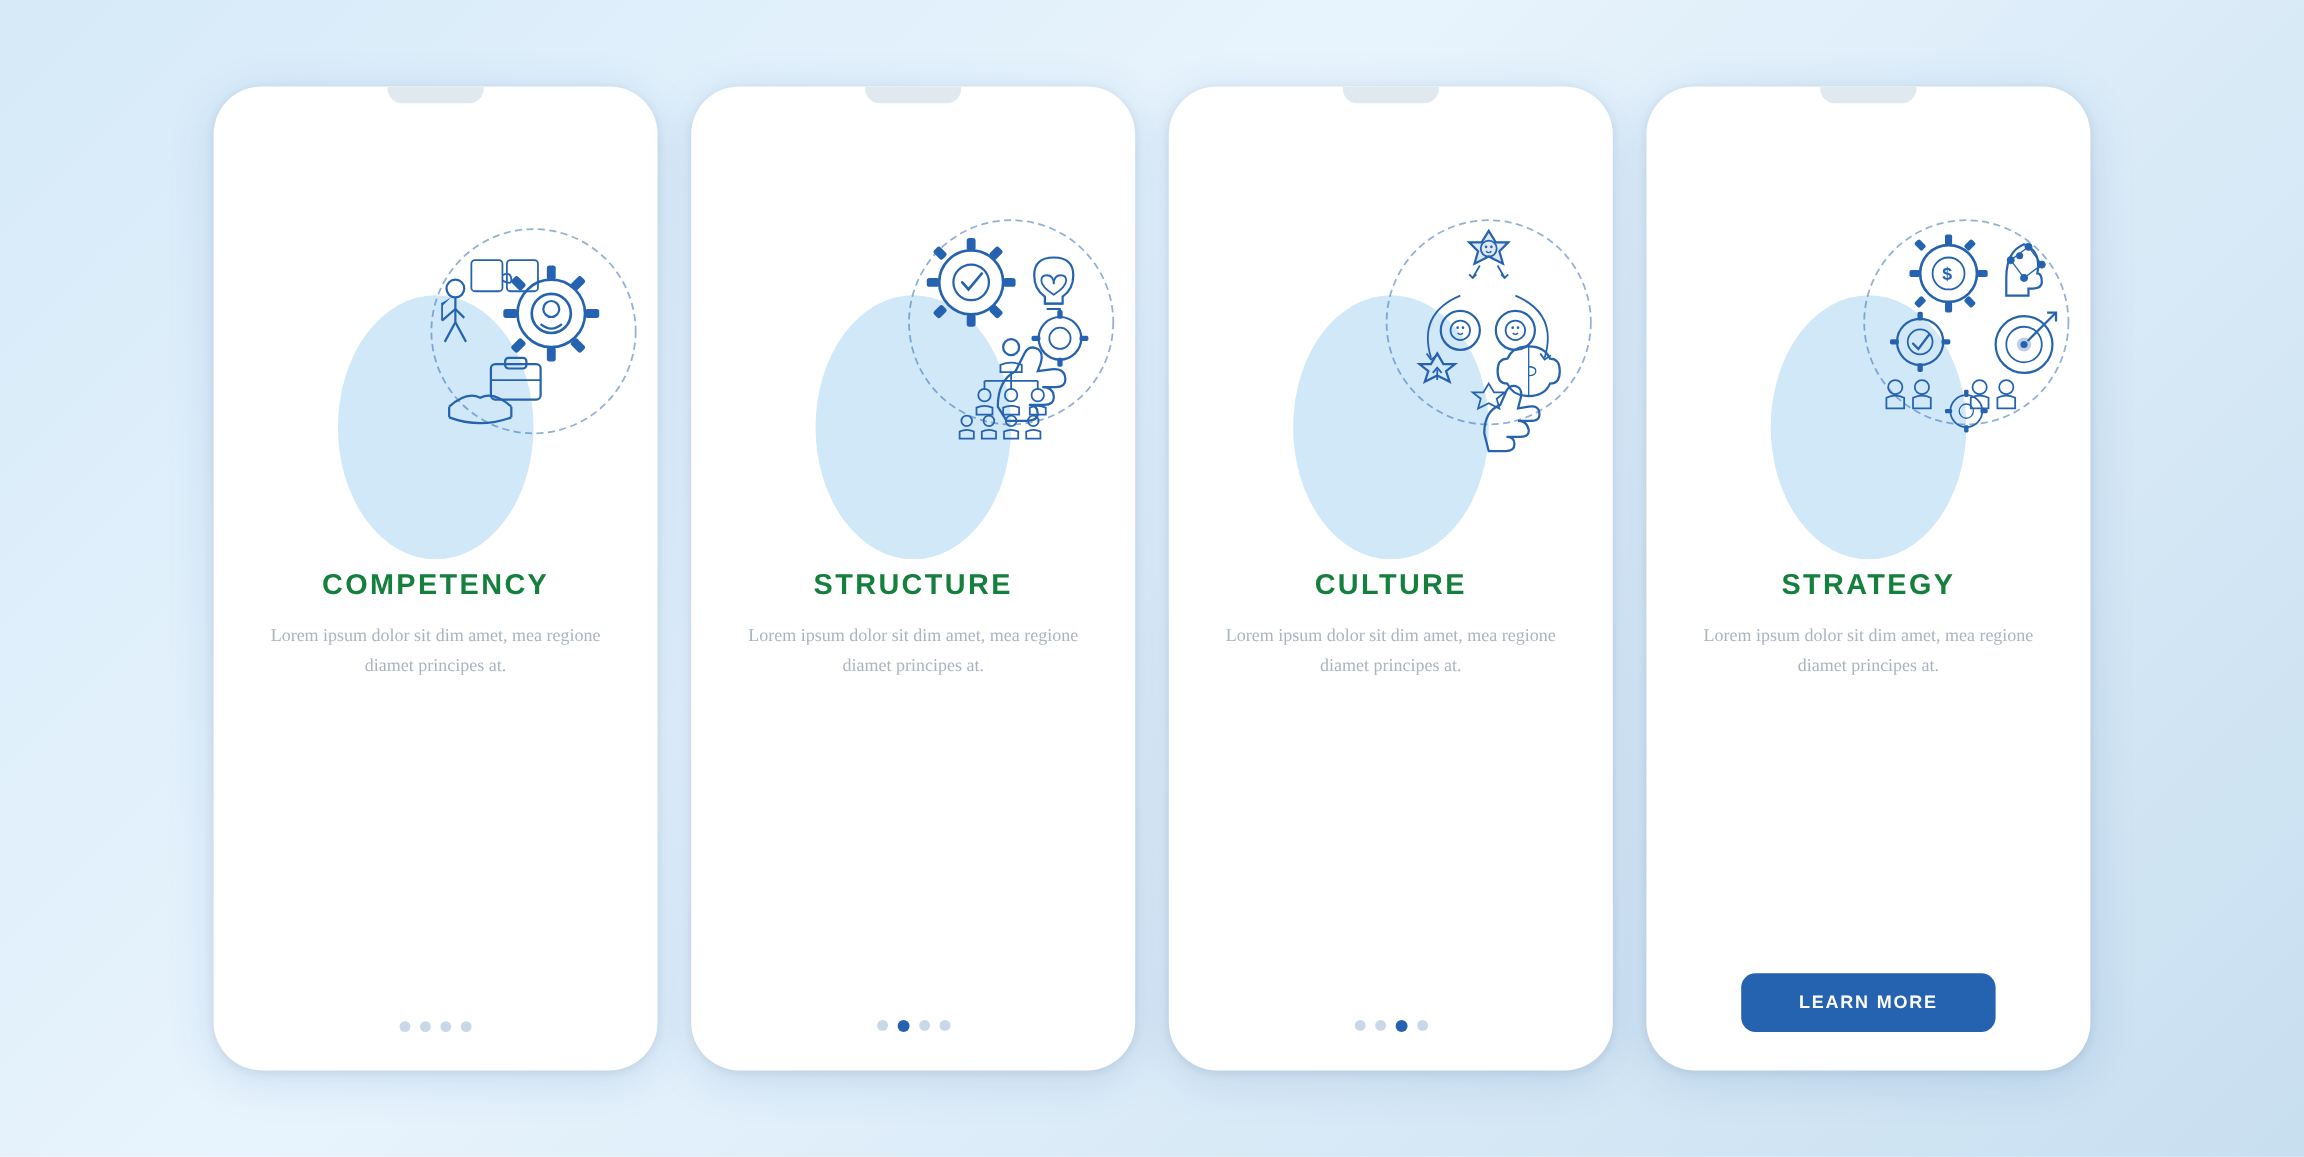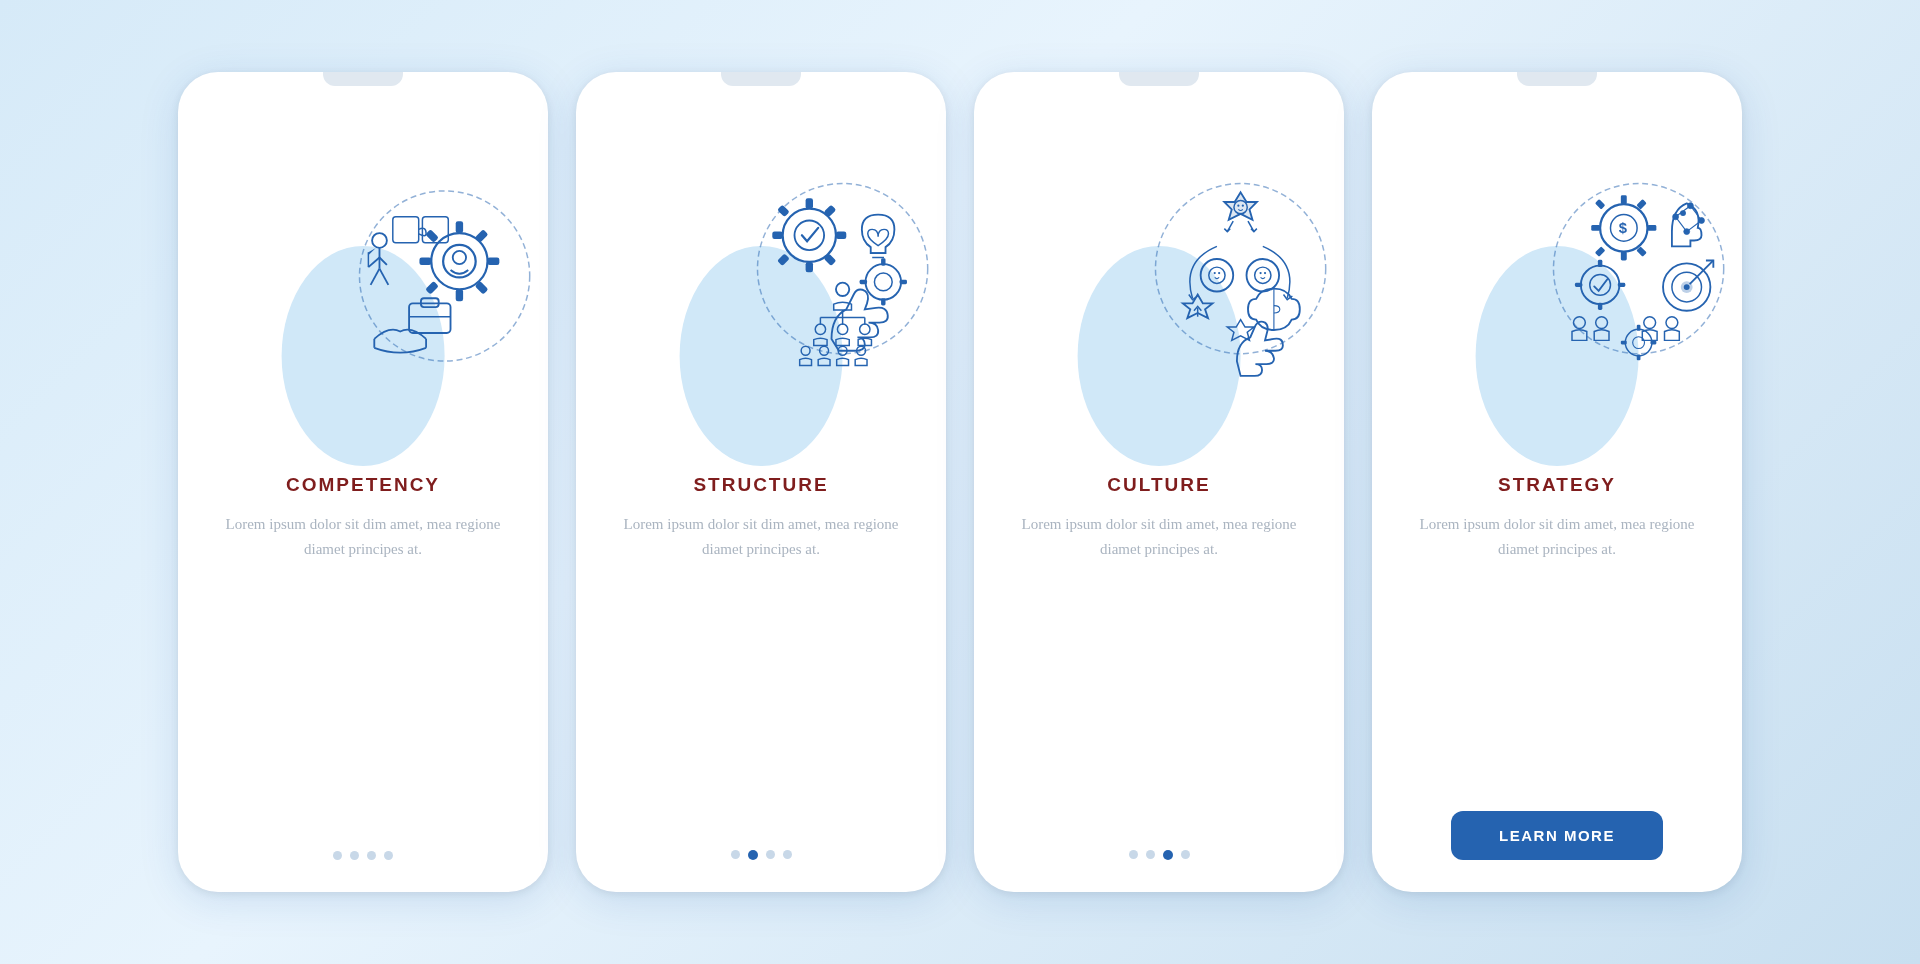--- a/index.html
+++ b/index.html
@@ -70,23 +70,23 @@
       transform: translate(-50%, -50%);
       z-index: 0;
     }
 
     .phone-illustration > * {
       position: relative;
       z-index: 1;
     }
 
     .phone-title {
-      font-size: 19px;
+      font-size: 24px;
       font-weight: 700;
-      color: #7f1d1d;
+      color: #15803d;
       letter-spacing: 2px;
       text-transform: uppercase;
       text-align: right;
       margin-top: 8px;
       margin-bottom: 16px;
     }
 
     .phone-body {
       padding: 0 36px;
       text-align: center;

